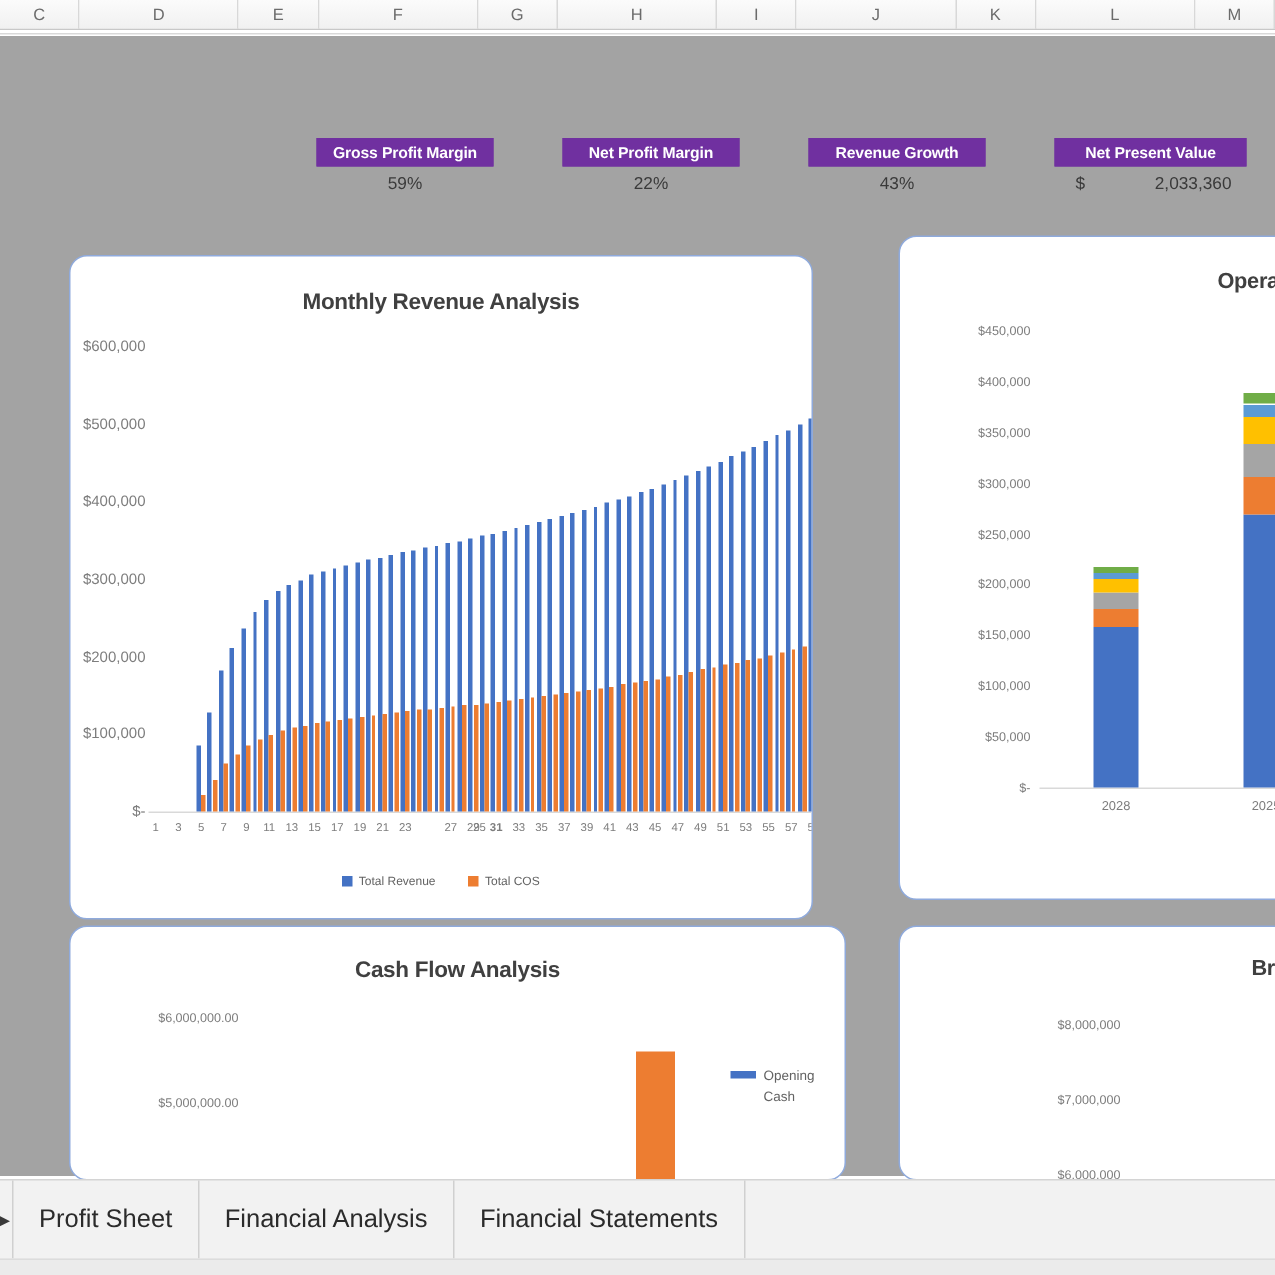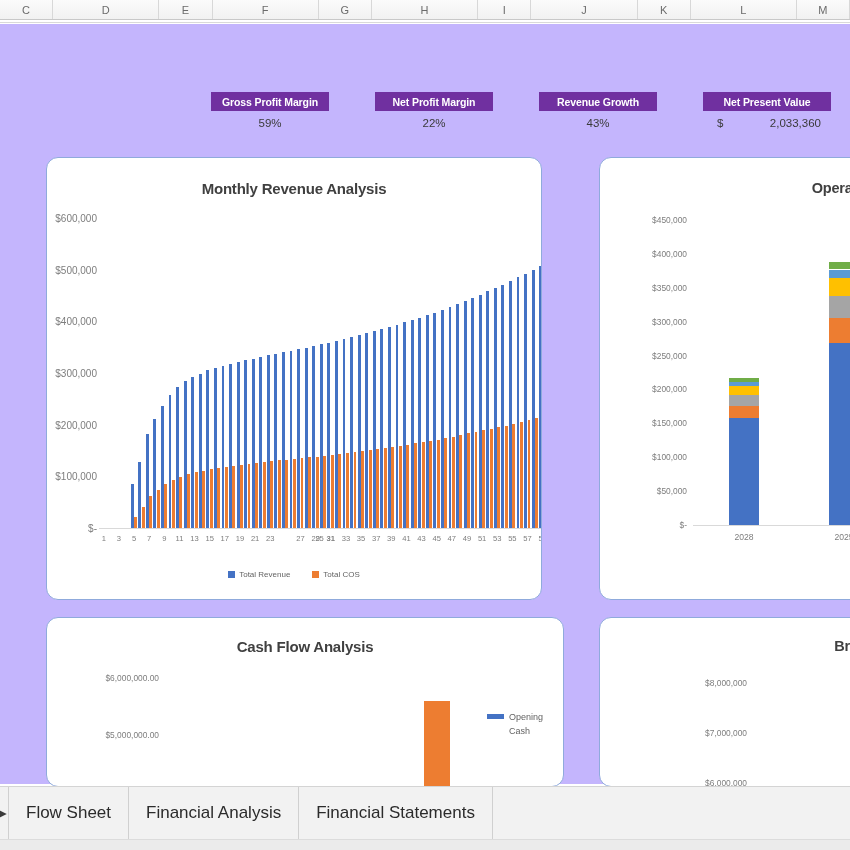--- a/index.html
+++ b/index.html
@@ -25,21 +25,21 @@
     font-size:11px; color:#6b6b6b;
     font-family:"Liberation Sans", sans-serif;
     background:linear-gradient(#fbfbfb,#f1f1f1);
   }
   .gridline-top {
     position:absolute; left:0; top:20px; width:850px; height:3px;
     background:#ffffff; border-bottom:1px solid #d9d9d9;
   }
 
   
-  .canvas { position:absolute; left:0; top:24px; width:850px; height:760px; background:#c4b5fd; }
+  .canvas { position:absolute; left:0; top:24px; width:850px; height:760px; background:#a3a3a3; }
 
   
   .kpi { position:absolute; }
   .kpi .kpi-head {
     height:19px;
     background:#7030A0;
     color:#ffffff;
     font-size:10.5px; font-weight:bold;
     display:flex; align-items:center; justify-content:center;
     letter-spacing:-0.1px;
@@ -164,21 +164,21 @@
     </div>
 
     <div class="kpi" style="left:703px; top:68px; width:128px;">
       <div class="kpi-head">Net Present Value</div>
       <div class="kpi-val acct">
         <span class="cur">$</span>
         <span class="num">2,033,360</span>
       </div>
     </div>
 
-    <div class="chart-frame" style="left:46px; top:133px; width:496px; height:443px;">
+    <div class="chart-frame" style="left:46px; top:146px; width:496px; height:443px;">
       <div class="chart-title" style="top:22px;">Monthly Revenue Analysis</div>
       <div id="mr-yaxis">
           <div class="axis-lbl" style="left: 4px; width: 46px; top: 365px;">$-</div>
           <div class="axis-lbl" style="left: 4px; width: 46px; top: 313.333px;">$100,000</div>
           <div class="axis-lbl" style="left: 4px; width: 46px; top: 261.667px;">$200,000</div>
           <div class="axis-lbl" style="left: 4px; width: 46px; top: 210px;">$300,000</div>
           <div class="axis-lbl" style="left: 4px; width: 46px; top: 158.333px;">$400,000</div>
           <div class="axis-lbl" style="left: 4px; width: 46px; top: 106.667px;">$500,000</div>
           <div class="axis-lbl" style="left: 4px; width: 46px; top: 55px;">$600,000</div>
         </div>
@@ -401,21 +401,21 @@
           <div class="axis-lbl big" style="left: 75px; width: 72px; top: 60px;">$8,000,000</div>
         </div>
     </div>
 
   </div>
 
   <div class="tabbar">
     <div class="tabstrip" id="tabstrip">
         <div class="navarrow" style="margin-left: -6px;">▶</div>
         <div class="tab first">
-          <span>Flow Sheet</span>
+          <span>Profit Sheet</span>
         </div>
         <div class="tab">
           <span>Financial Analysis</span>
         </div>
         <div class="tab">
           <span>Financial Statements</span>
         </div>
       </div>
     <div class="bottomstrip"></div>
   </div>

